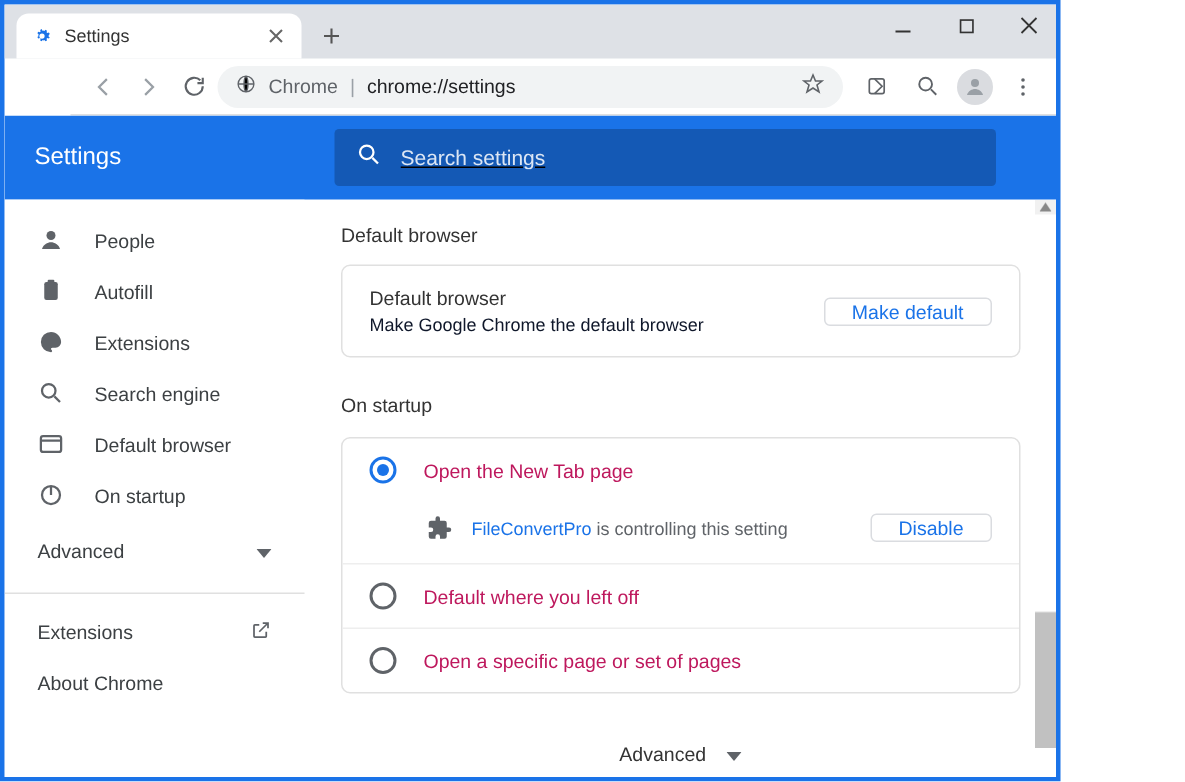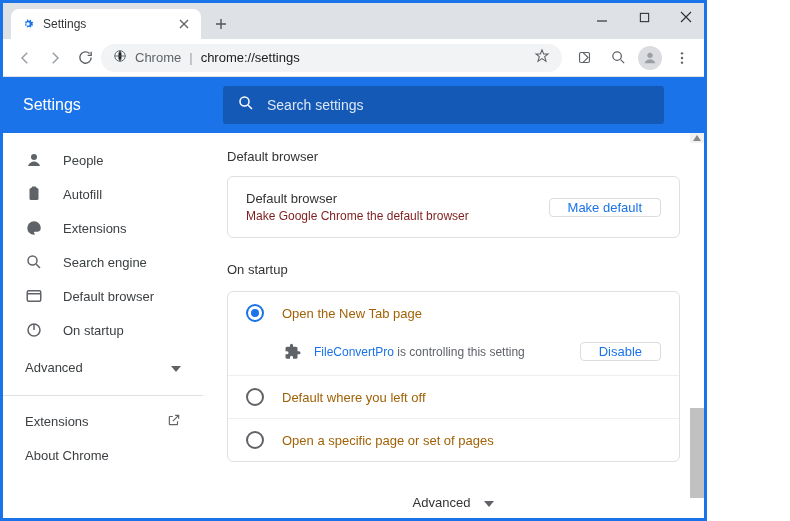--- a/index.html
+++ b/index.html
@@ -9,37 +9,37 @@
   
   .titlebar { height: 36px; background: #dee1e6; display: flex; align-items: flex-end; padding: 0 8px; position: relative; }
   .tab { background: #fff; height: 30px; width: 190px; border-radius: 8px 8px 0 0; display: flex; align-items: center; padding: 0 10px; gap: 8px; font-size: 12px; color: #333; position: relative; }
   .tab-favicon { width: 14px; height: 14px; display: flex; align-items: center; justify-content: center; }
   .tab-close { margin-left: auto; width: 14px; height: 14px; display: flex; align-items: center; justify-content: center; cursor: pointer; }
   .newtab-btn { width: 24px; height: 24px; display: flex; align-items: center; justify-content: center; margin-left: 8px; margin-bottom: 3px; cursor: pointer; border-radius: 4px; }
   .win-controls { position: absolute; right: 4px; top: 4px; display: flex; gap: 14px; }
   .win-btn { width: 28px; height: 20px; display: flex; align-items: center; justify-content: center; cursor: pointer; }
   
   
-  .toolbar { height: 38px; background: #fff; display: flex; align-items: center; padding: 0 8px; gap: 2px; border-bottom: 1px solid #e0e0e0; }
+  .toolbar { height: 38px; background: #fff; display: flex; align-items: center; padding: 0 8px; gap: 2px; border-bottom: 1px solid #e0e0e0; margin-left: 44px; }
   .nav-btn { width: 28px; height: 28px; display: flex; align-items: center; justify-content: center; border-radius: 50%; cursor: pointer; color: #888; }
   .nav-btn.active { color: #555; }
   .omnibox { flex: 1; height: 28px; background: #f1f3f4; border-radius: 14px; display: flex; align-items: center; padding: 0 12px; gap: 8px; font-size: 13px; color: #555; }
   .omnibox-chrome { color: #5f6368; }
   .omnibox-sep { color: #9aa0a6; }
   .omnibox-url { color: #202124; }
   .omnibox-star { margin-left: auto; }
   .toolbar-right { display: flex; align-items: center; gap: 6px; margin-left: 6px; }
   .tool-btn { width: 28px; height: 28px; display: flex; align-items: center; justify-content: center; border-radius: 50%; cursor: pointer; color: #5f6368; }
   .avatar { width: 24px; height: 24px; border-radius: 50%; background: #dadce0; display: flex; align-items: center; justify-content: center; }
   
   
   .content { flex: 1; display: flex; flex-direction: column; overflow: hidden; position: relative; }
   .header-blue { height: 56px; background: #1a73e8; display: flex; align-items: center; padding: 0 20px; gap: 20px; }
   .header-title { color: #fff; font-size: 16px; font-weight: 400; width: 180px; }
-  .search-box { flex: 1; height: 38px; background: rgba(0,0,0,0.22); border-radius: 3px; display: flex; align-items: center; padding: 0 14px; gap: 12px; margin-right: 20px; }
+  .search-box { flex: 1; height: 38px; background: rgba(0,0,0,0.22); border-radius: 3px; display: flex; align-items: center; padding: 0 14px; gap: 12px; margin-right: 20px; text-decoration: underline; }
   .search-box input { background: transparent; border: none; outline: none; color: #fff; font-size: 14px; flex: 1; }
   .search-box input::placeholder { color: rgba(255,255,255,0.85); }
   
   .body-row { flex: 1; display: flex; overflow: hidden; position: relative; }
   .scrollbar-top { position: absolute; top: 0; right: 0; width: 14px; height: 10px; background: #f1f1f1; display: flex; align-items: center; justify-content: center; z-index: 5; }
   .scrollbar-right { position: absolute; bottom: 20px; right: 0; width: 14px; height: 90px; background: #c1c1c1; z-index: 5; cursor: pointer; }
   
   
   .sidebar { width: 200px; background: #fff; padding: 10px 0; display: flex; flex-direction: column; font-size: 13px; }
   .side-item { height: 34px; display: flex; align-items: center; padding: 0 22px; gap: 20px; color: #3c4043; cursor: pointer; }
@@ -48,28 +48,28 @@
   .side-divider { height: 1px; background: #e0e0e0; margin: 8px 0; }
   .side-link { height: 34px; display: flex; align-items: center; padding: 0 22px; color: #3c4043; cursor: pointer; justify-content: space-between; }
   
   
   .main { flex: 1; background: #fff; padding: 12px 24px; overflow-y: auto; position: relative; }
   .section-title { font-size: 13px; color: #333; margin-bottom: 12px; margin-top: 4px; }
   .section-title2 { font-size: 13px; color: #333; margin: 24px 0 14px 0; }
   .card { border: 1px solid #e0e0e0; border-radius: 6px; background: #fff; }
   .card-row { padding: 14px 18px; display: flex; align-items: center; justify-content: space-between; }
   .card-text .primary { font-size: 13px; color: #333; margin-bottom: 3px; }
-  .card-text .secondary { font-size: 12px; color: #7f1d1d; }
+  .card-text .secondary { font-size: 12px; color: #0f172a; }
   .btn-outline { border: 1px solid #dadce0; background: #fff; color: #1a73e8; padding: 1px 18px; border-radius: 4px; font-size: 13px; cursor: pointer; }
   
   .radio-row { padding: 12px 18px; display: flex; align-items: center; gap: 18px; }
   .radio { width: 18px; height: 18px; border: 2px solid #5f6368; border-radius: 50%; flex-shrink: 0; position: relative; cursor: pointer; }
   .radio.checked { border-color: #1a73e8; }
   .radio.checked::after { content: ''; position: absolute; top: 3px; left: 3px; width: 8px; height: 8px; background: #1a73e8; border-radius: 50%; }
-  .radio-label { font-size: 13px; color: #a16207; }
+  .radio-label { font-size: 13px; color: #be185d; }
   .ext-notice { padding: 8px 18px 14px 56px; display: flex; align-items: center; gap: 12px; justify-content: space-between; }
   .ext-left { display: flex; align-items: center; gap: 12px; }
   .ext-icon { width: 18px; height: 18px; color: #5f6368; }
   .ext-text { font-size: 12px; color: #5f6368; }
   .ext-link { color: #1a73e8; cursor: pointer; }
   
   .footer-adv { height: 40px; display: flex; align-items: center; justify-content: center; gap: 14px; font-size: 13px; color: #333; cursor: pointer; margin-top: 20px; }
 </style>
 </head>
 <body>

